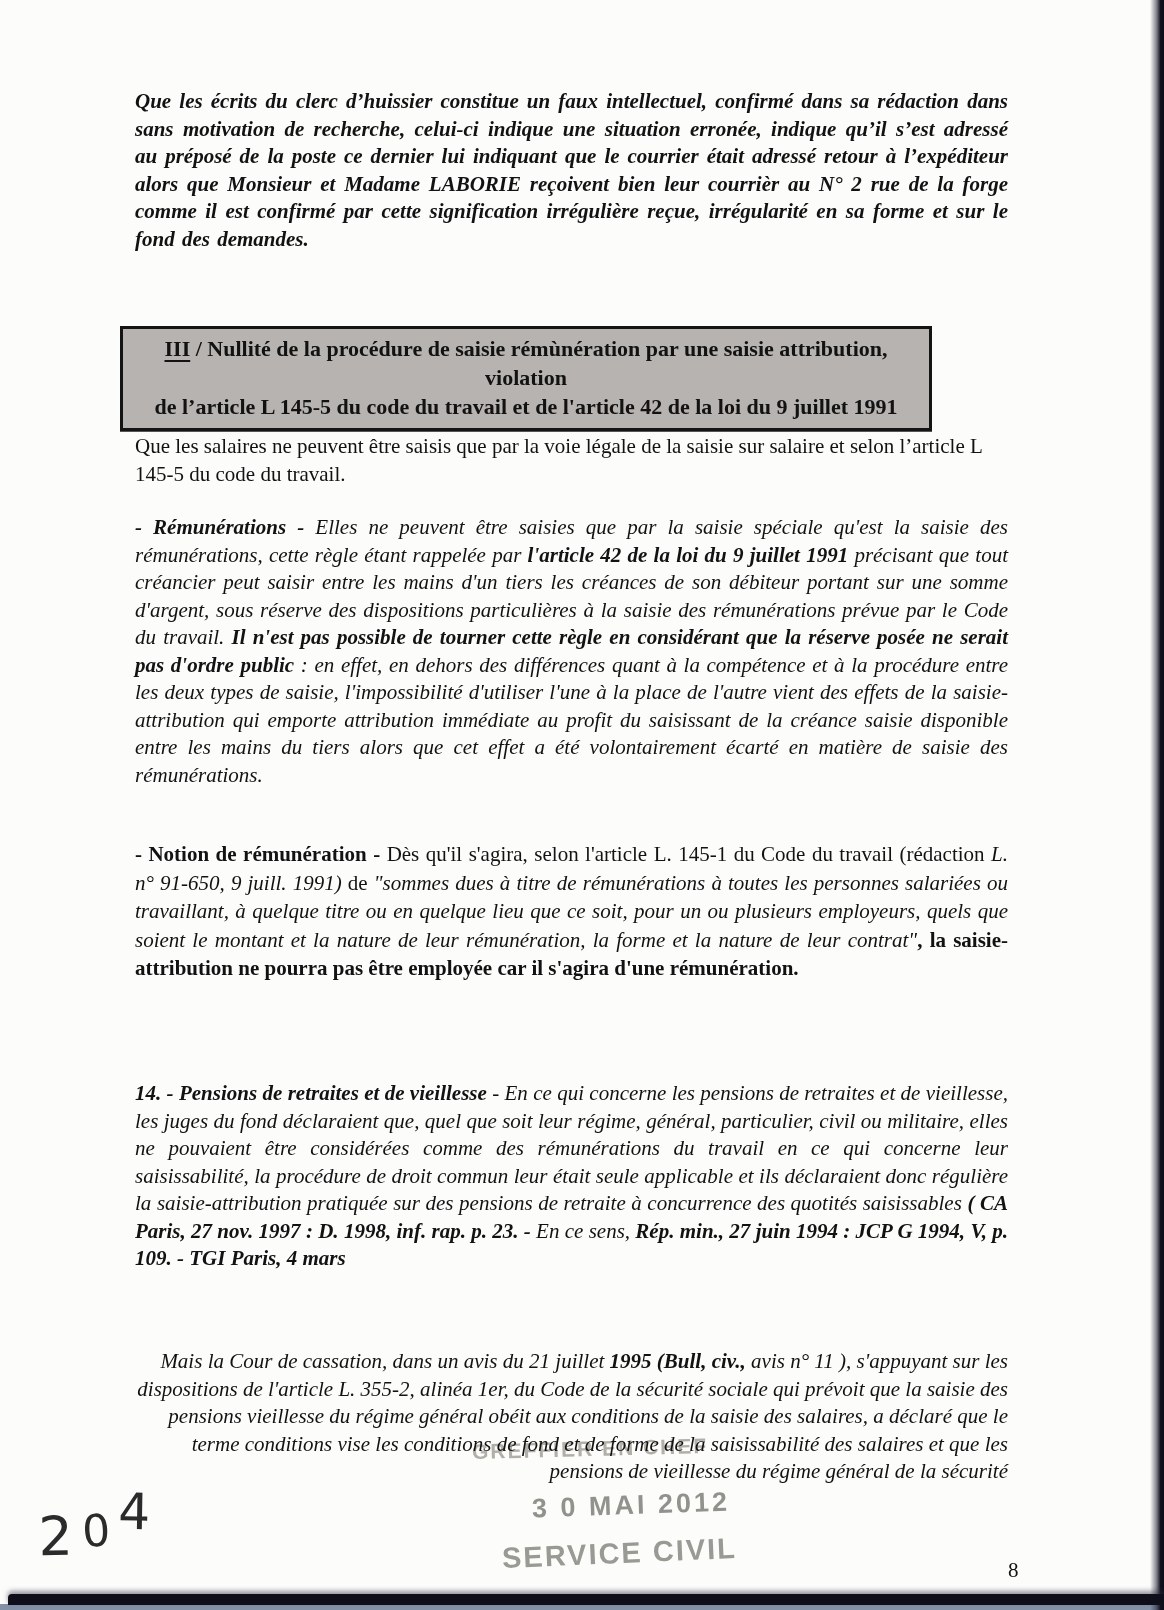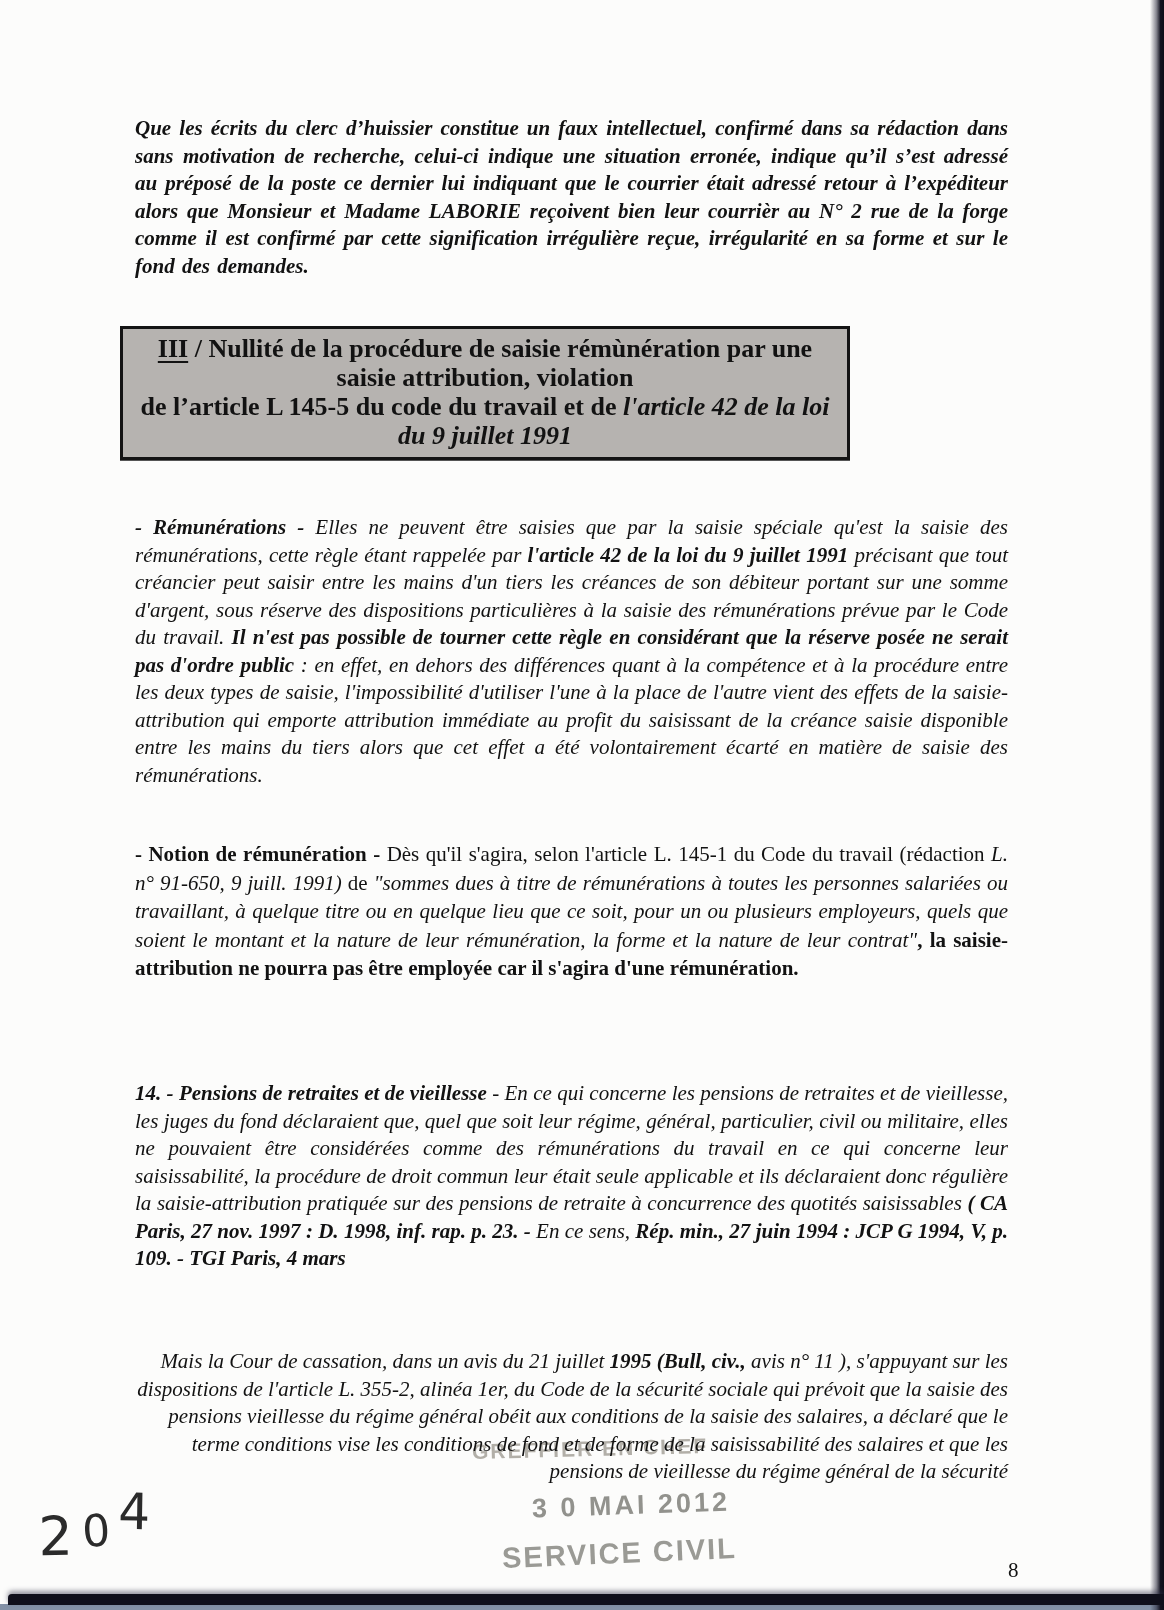--- a/index.html
+++ b/index.html
@@ -30,40 +30,40 @@
     background:#8391a6;
     z-index:4;
   }
   
   .para{
     position:absolute;left:135px;width:873px;
     font-size:21px;line-height:27.5px;
     text-align:justify;
     z-index:2;
   }
-  .p1{top:115px;font-weight:bold;font-style:italic;word-spacing:2px;}
+  .p1{top:88px;font-weight:bold;font-style:italic;word-spacing:2px;}
   .p2{top:433px;text-align:left;}
   .p3{top:514px;font-style:italic;}
   .p4{top:840px;line-height:28.5px;}
   .p5line{margin-top:0;font-weight:bold;}
   .p6{top:1080px;font-style:italic;}
   .p7{top:1348px;font-style:italic;text-align:right;}
   .b{font-weight:bold;margin-top:48px;}
-  .bi{font-weight:bold;font-style:italic;}
+  .bi{font-weight:bold;}
   .it{font-style:italic;}
   
   .heading-box{
-    position:absolute;left:120px;top:326px;width:730px;
+    position:absolute;left:120px;top:326px;width:812px;
     box-sizing:border-box;
     background:#b6b3b0;
     border:3px solid #141414;
     box-shadow:0 1px 0 #555;
     padding:5px 12px 7px 12px;
     text-align:center;
-    font-weight:bold;font-size:26px;line-height:29px;
+    font-weight:bold;font-size:22px;line-height:29px;
     z-index:2;
   }
   .heading-box .numeral{text-decoration:underline;text-decoration-thickness:2px;text-underline-offset:4px;}
   
   .stamp{
     position:absolute;
     font-family:"Liberation Sans","DejaVu Sans",sans-serif;
     font-weight:bold;
     z-index:1;
     white-space:nowrap;
@@ -111,20 +111,23 @@
 
   <div class="para p1">
     <span>Que les écrits  du clerc d’huissier constitue un faux intellectuel, confirmé dans sa rédaction dans sans motivation de recherche, celui-ci indique une situation erronée, indique qu’il s’est adressé au préposé de la poste ce dernier lui indiquant que le courrier était adressé retour à l’expéditeur alors que Monsieur et Madame LABORIE reçoivent bien leur courrièr au N° 2 rue de la forge comme il est confirmé par cette signification irrégulière reçue, irrégularité en sa forme et sur le fond des demandes.</span>
   </div>
 
   <div class="heading-box">
     <span class="numeral">III</span><span> / Nullité de la procédure de saisie rémùnération par une saisie attribution, violation</span><br>
     <span>de l’article L 145-5 du code du travail et de </span><span class="bi">l'article 42 de la loi du 9 juillet 1991</span>
   </div>
 
+  <div class="para p2">
+    <span>Que les salaires ne peuvent être saisis que par la voie légale de la saisie sur salaire et selon l’article L 145-5 du code du travail.</span>
+  </div>
 
   <div class="para p3">
     <span class="bi">- Rémunérations - </span><span>Elles ne peuvent être saisies que par la saisie spéciale qu'est la saisie des rémunérations, cette règle étant rappelée par </span><span class="bi">l'article 42 de la loi du 9 juillet 1991</span><span> précisant que tout créancier peut saisir entre les mains d'un tiers les créances de son débiteur portant sur une somme d'argent, sous réserve des dispositions particulières à la saisie des rémunérations prévue par le Code du travail. </span><span class="bi">Il n'est pas possible de tourner cette règle en considérant que la réserve posée ne serait pas d'ordre public</span><span> : en effet, en dehors des différences quant à la compétence et à la procédure entre les deux types de saisie, l'impossibilité d'utiliser l'une à la place de l'autre vient des effets de la saisie-attribution qui emporte attribution immédiate au profit du saisissant de la créance saisie disponible entre les mains du tiers alors que cet effet a été volontairement écarté en matière de saisie des rémunérations.</span>
   </div>
 
   <div class="para p4">
     <div><span class="b">- Notion de rémunération - </span><span>Dès qu'il s'agira, selon l'article L. 145-1 du Code du travail (rédaction </span><span class="it">L. n° 91-650, 9 juill. 1991)</span><span> de </span><span class="it">"sommes dues à titre de rémunérations à toutes les personnes salariées ou travaillant, à quelque titre ou en quelque lieu que ce soit, pour un ou plusieurs employeurs, quels que soient le montant et la nature de leur rémunération, la forme et la nature de leur contrat"</span><span class="b">, la saisie-attribution ne pourra pas être employée car il s'agira d'une rémunération.</span></div>
   </div>
 
   <div class="para p6">

